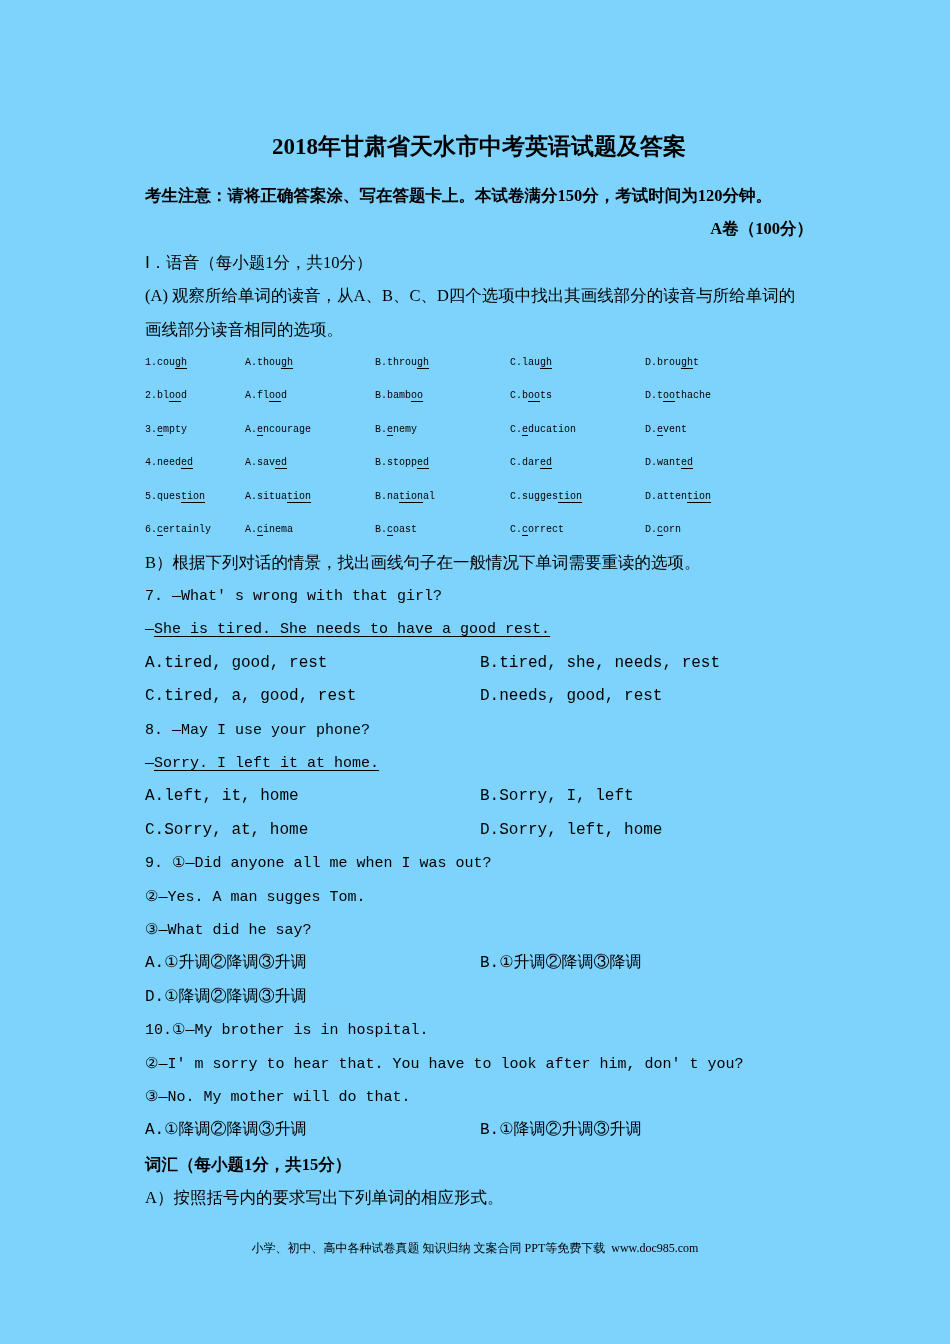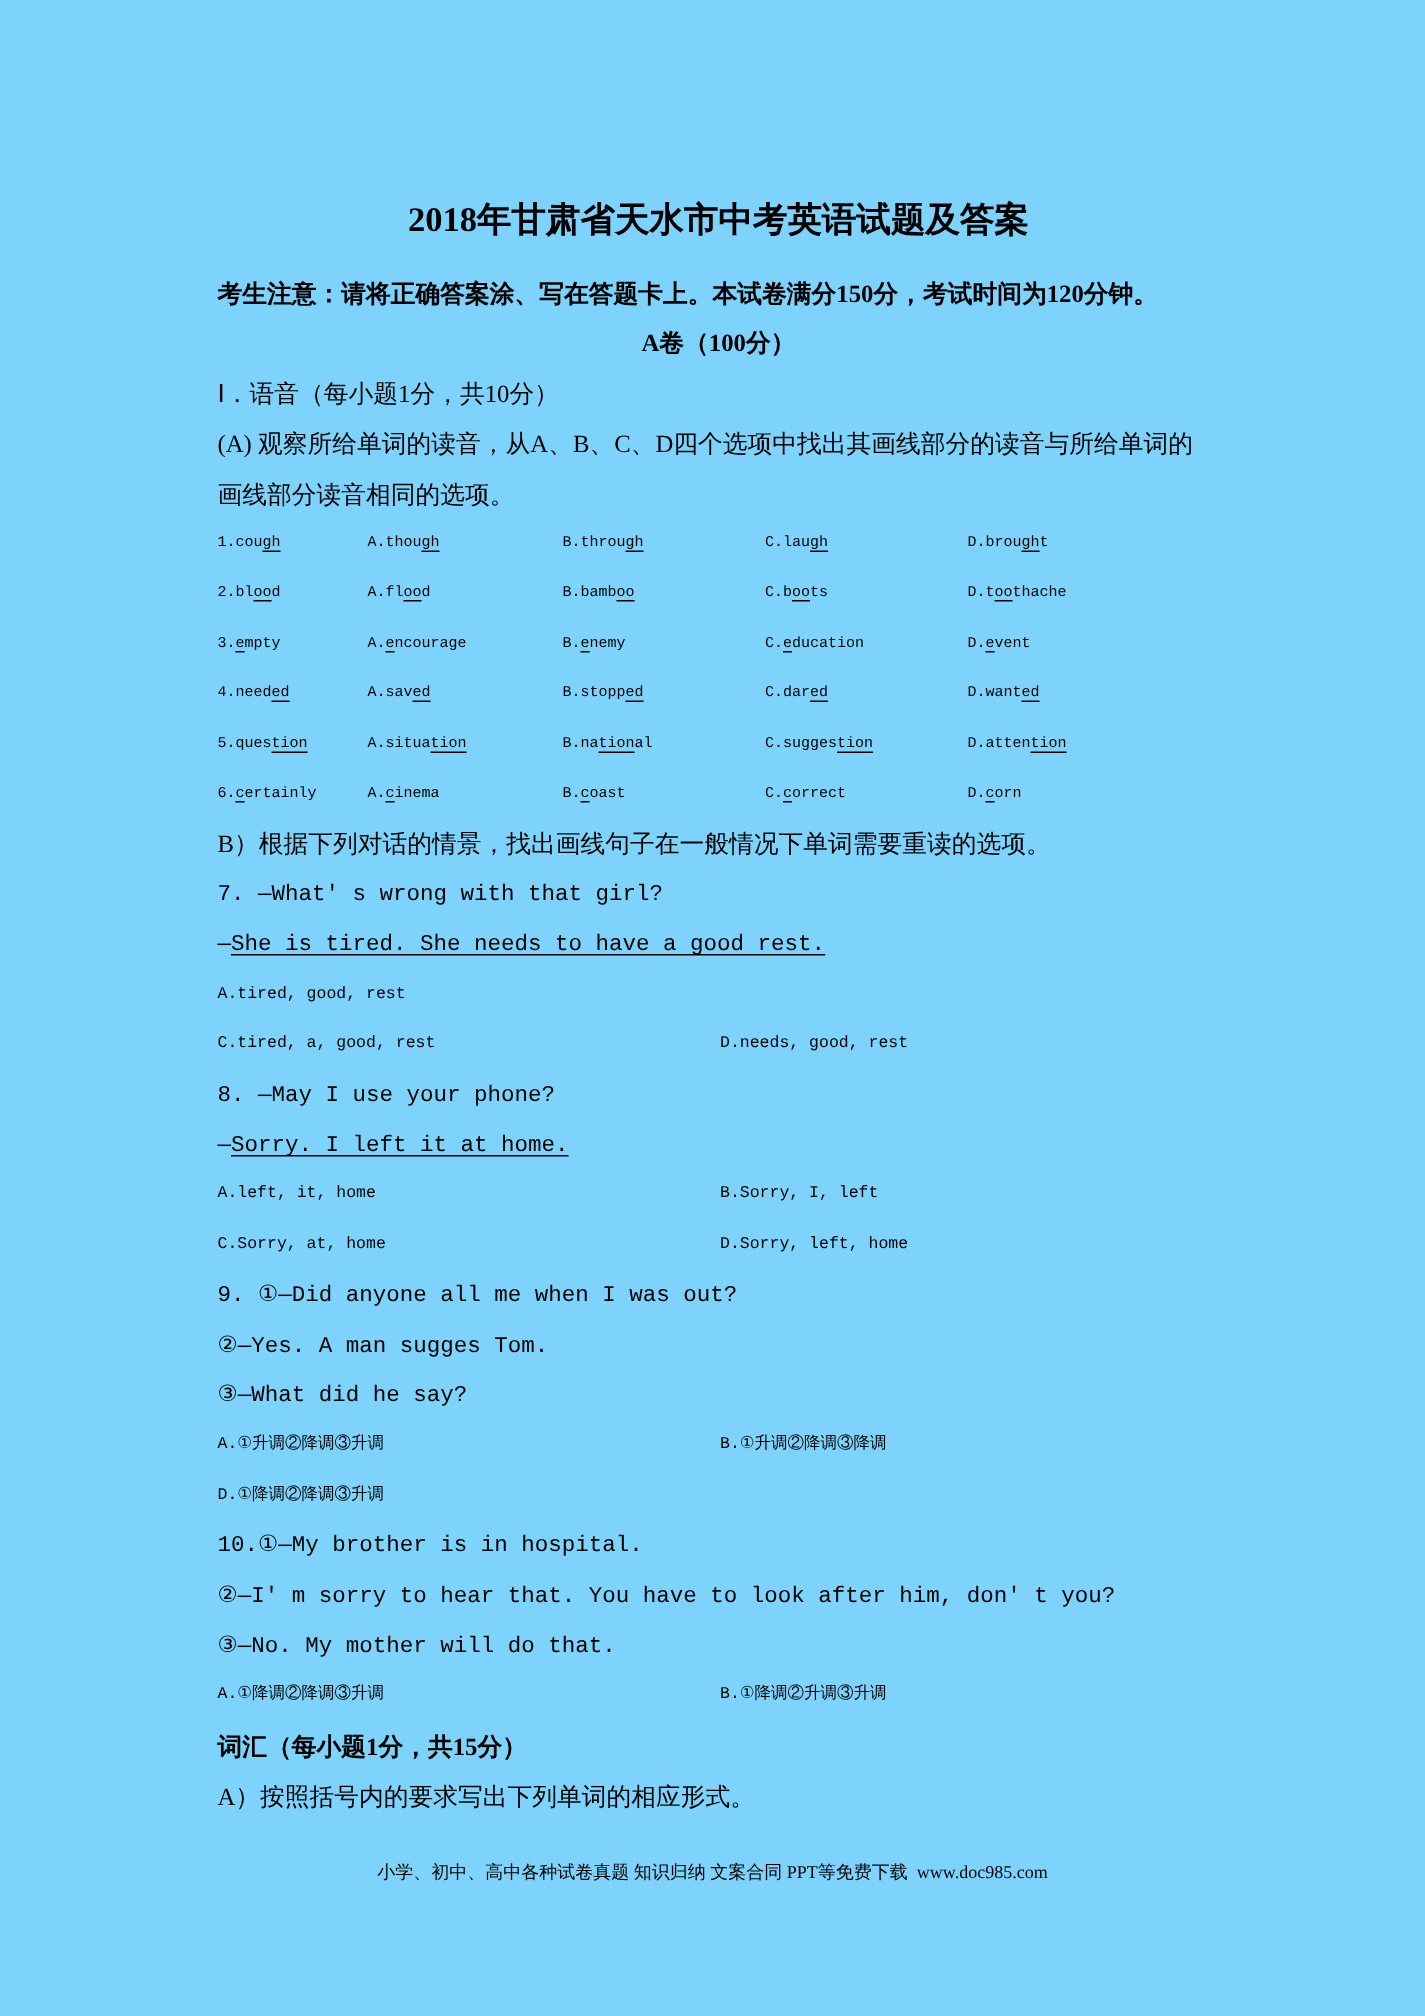--- a/index.html
+++ b/index.html
@@ -30,38 +30,38 @@
     line-height: 33.4px;
     font-size: 16.5px;
     white-space: pre-wrap;
   }
   .zh { font-family: "Liberation Serif", serif; }
   .en {
     font-family: "Liberation Mono", "DejaVu Sans Mono", monospace;
     font-size: 15px;
   }
   .bold { font-weight: bold; }
-  .center { text-align: center; }
+  .center { text-align: right; }
   .ul { text-decoration: underline; text-underline-offset: 3px; }
   .q-row {
     display: flex;
     line-height: 33.4px;
     font-family: "Liberation Mono", "DejaVu Sans Mono", monospace;
     font-size: 10px;
   }
   .q-cell { flex: 0 0 auto; white-space: pre; }
   .c0 { min-width: 100px; }
   .c1 { min-width: 130px; }
   .c2 { min-width: 135px; }
   .c3 { min-width: 135px; }
   .opt-row {
     display: flex;
     line-height: 33.4px;
     font-family: "Liberation Mono", "DejaVu Sans Mono", monospace;
-    font-size: 11px;
+    font-size: 16px;
   }
   .opt-left { flex: 0 0 335px; white-space: pre; }
   .opt-right { flex: 1 1 auto; white-space: pre; }
   .footer {
     position: absolute;
     left: 0; right: 0; top: 1240px;
     text-align: center;
     font-size: 12px;
     font-family: "Liberation Serif", serif;
     white-space: pre-wrap;
@@ -128,20 +128,21 @@
           <span class="q-cell c4">D.<span class="ul">c</span>orn</span>
         </div>
       </div>
 
     <p class="line zh">B）根据下列对话的情景，找出画线句子在一般情况下单词需要重读的选项。</p>
 
     <p class="line en">7. —What' s wrong with that girl?</p>
     <p class="line en"><span>—</span><span class="ul">She is tired. She needs to have a good rest.</span></p>
     <div class="opt-row">
       <span class="opt-left">A.tired, good, rest</span>
+      <span class="opt-right">B.tired, she, needs, rest</span>
     </div>
     <div class="opt-row">
       <span class="opt-left">C.tired, a, good, rest</span>
       <span class="opt-right">D.needs, good, rest</span>
     </div>
 
     <p class="line en">8. —May I use your phone?</p>
     <p class="line en"><span>—</span><span class="ul">Sorry. I left it at home.</span></p>
     <div class="opt-row">
       <span class="opt-left">A.left, it, home</span>

